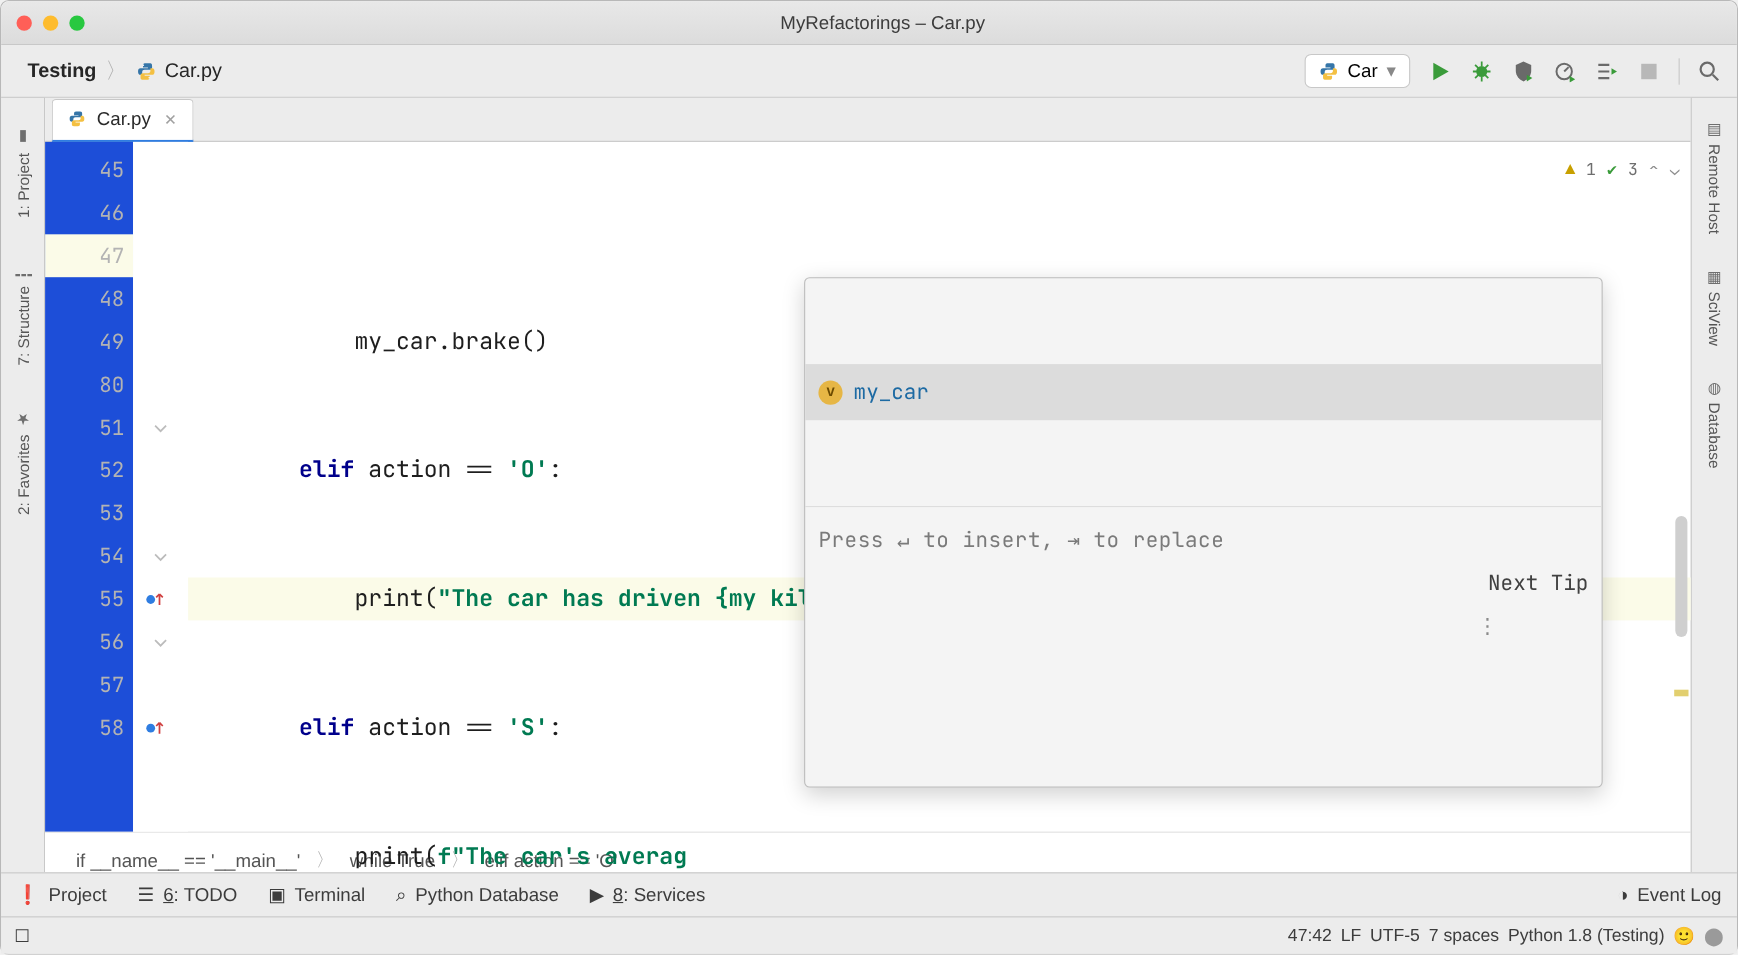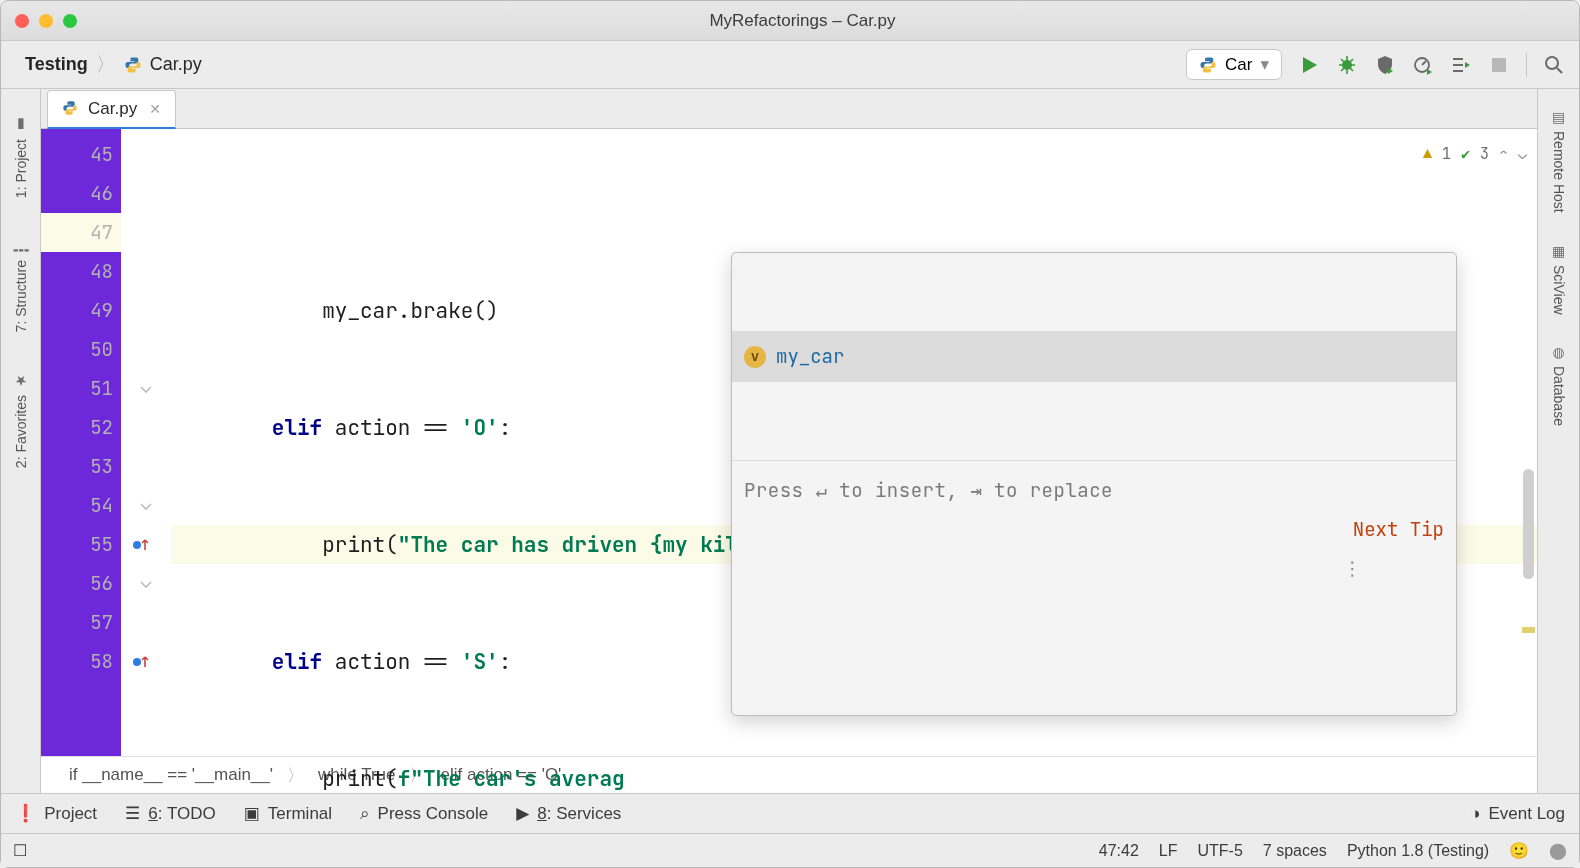--- a/index.html
+++ b/index.html
@@ -23,48 +23,48 @@
 .main { flex:1; display:flex; min-height:0; }
 .left-rail { width:40px; background:#ececec; border-right:1px solid #c8c8c8; display:flex; flex-direction:column; align-items:center; padding-top:28px; gap:40px; }
 .rail-label { writing-mode:vertical-rl; transform:rotate(180deg); font-size:14px; color:#555; display:flex; align-items:center; gap:6px; }
 .rail-icon { width:16px; height:16px; color:#6e6e6e; }
 .right-rail { width:42px; background:#ececec; border-left:1px solid #c8c8c8; display:flex; flex-direction:column; align-items:center; padding-top:20px; gap:30px; }
 .center { flex:1; display:flex; flex-direction:column; min-width:0; background:#fff; }
 .tabs { height:40px; display:flex; align-items:flex-end; background:#ececec; border-bottom:1px solid #c8c8c8; padding-left:6px; }
 .tab { display:flex; align-items:center; gap:8px; padding:8px 14px; background:#fff; border:1px solid #c8c8c8; border-bottom:2px solid #2f7de1; border-radius:4px 4px 0 0; font-size:17px; color:#2a2a2a; margin-bottom:-1px; }
 .tab .close { color:#a0a0a0; font-size:14px; margin-left:4px; }
 .editor-wrap { flex:1; display:flex; position:relative; min-height:0; }
-.gutter-nums { width:80px; background:#6d28d9; border-right:0; color:#b3b3b3; font-family: "JetBrains Mono","SFMono-Regular",Menlo,Consolas,monospace; font-size:19px; text-align:right; padding-top:6px; }
+.gutter-nums { width:80px; background:#1d4ed8; border-right:0; color:#b3b3b3; font-family: "JetBrains Mono","SFMono-Regular",Menlo,Consolas,monospace; font-size:19px; text-align:right; padding-top:6px; }
 .gutter-nums div { height:39px; line-height:39px; padding-right:8px; }
 .gutter-marks { width:50px; background:#fff; position:relative; }
 .gutter-marks .mark { position:absolute; left:8px; width:34px; height:39px; display:flex; align-items:center; justify-content:center; }
 .editor { flex:1; font-family: "JetBrains Mono","SFMono-Regular",Menlo,Consolas,monospace; font-size:21px; line-height:39px; padding-top:6px; position:relative; white-space:pre; color:#1e1e1e; }
 .editor .line { height:39px; }
 .hl-line { background:#fbfbe8; }
 .kw { color:#00008b; font-weight:bold; }
 .str { color:#007a52; font-weight:bold; }
 .inspections { position:absolute; top:6px; right:10px; display:flex; align-items:center; gap:10px; color:#6e6e6e; font-size:15px; }
 .insp-warn { color:#c8a000; }
 .insp-ok { color:#3a9b3a; }
 .chev { color:#8e8e8e; cursor:pointer; }
 .completion { position:absolute; top:123px; left:560px; width:726px; background:#f4f4f4; border:1px solid #bcbcbc; border-radius:5px; box-shadow:0 6px 20px rgba(0,0,0,.18); font-size:19px; }
 .completion .item { display:flex; align-items:center; gap:10px; padding:6px 12px; background:#dcdcdc; }
 .v-badge { width:22px; height:22px; border-radius:50%; background:#e6b645; color:#6b4a00; display:inline-flex; align-items:center; justify-content:center; font-weight:bold; font-size:14px; }
 .completion .item span.name { color:#1d6aa3; font-family:"JetBrains Mono",Menlo,monospace; }
 .completion .hint { display:flex; align-items:flex-start; justify-content:space-between; padding:10px 12px; color:#7a7a7a; border-top:1px solid #ddd; }
 .hint-left { letter-spacing:0.5px; }
-.hint .link { color:#c2410c; margin-left:16px; }
+.hint .link { color:#404040; margin-left:16px; }
 .hint .more { color:#8a8a8a; padding:0 6px; }
-.crumbbar { height:37px; border-top:1px solid #e0e0e0; display:flex; align-items:center; padding-left:28px; gap:14px; font-size:17px; color:#545454; background:#fff; }
+.crumbbar { height:37px; border-top:1px solid #e0e0e0; display:flex; align-items:flex-end; padding-left:28px; gap:14px; font-size:17px; color:#545454; background:#fff; }
 .crumbbar .sep { color:#b0b0b0; }
 .toolwin-bar { height:40px; border-top:1px solid #c8c8c8; background:#ececec; display:flex; align-items:center; justify-content:space-between; padding:0 14px; font-size:17px; color:#3c3c3c; }
 .tw-left { display:flex; align-items:center; gap:28px; }
 .tw-item { display:flex; align-items:center; gap:8px; }
 .statusbar { height:34px; border-top:1px solid #c8c8c8; background:#ececec; display:flex; align-items:center; justify-content:space-between; padding:0 12px; font-size:16px; color:#3c3c3c; }
-.sb-right { display:flex; align-items:center; gap:20px;justify-content:center; }
+.sb-right { display:flex; align-items:center; gap:8px;justify-content:center; }
 .scroll-thumb { position:absolute; right:3px; top:340px; width:11px; height:110px; background:#cfcfcf; border-radius:6px; }
 .scroll-mark { position:absolute; right:2px; width:13px; height:6px; background:#e2cf6f; }
 svg { display:block; }
 .u { text-decoration: underline; }
 </style>
 </head>
 <body>
 
 <div class="window">
 
@@ -178,21 +178,21 @@
         </div>
       </div>
 
       <div class="editor-wrap">
         <div class="gutter-nums">
           <div>45</div>
           <div>46</div>
           <div style="background:#fbfbe8">47</div>
           <div>48</div>
           <div>49</div>
-          <div>50</div>
+          <div>80</div>
           <div>51</div>
           <div>52</div>
           <div>53</div>
           <div>54</div>
           <div>55</div>
           <div>56</div>
           <div>57</div>
           <div>58</div>
         </div>
         <div class="gutter-marks">
@@ -302,21 +302,21 @@
       <span class="tw-item">
           <span>☰</span>
           <span><span class="u">6</span><span>: TODO</span></span>
         </span>
       <span class="tw-item">
           <span>▣</span>
           <span>Terminal</span>
         </span>
       <span class="tw-item">
           <span>⌕</span>
-          <span>Press Console</span>
+          <span>Python Database</span>
         </span>
       <span class="tw-item">
           <span>▶</span>
           <span><span class="u">8</span><span>: Services</span></span>
         </span>
     </div>
     <span class="tw-item">
         <span>◑</span>
         <span>Event Log</span>
       </span>

